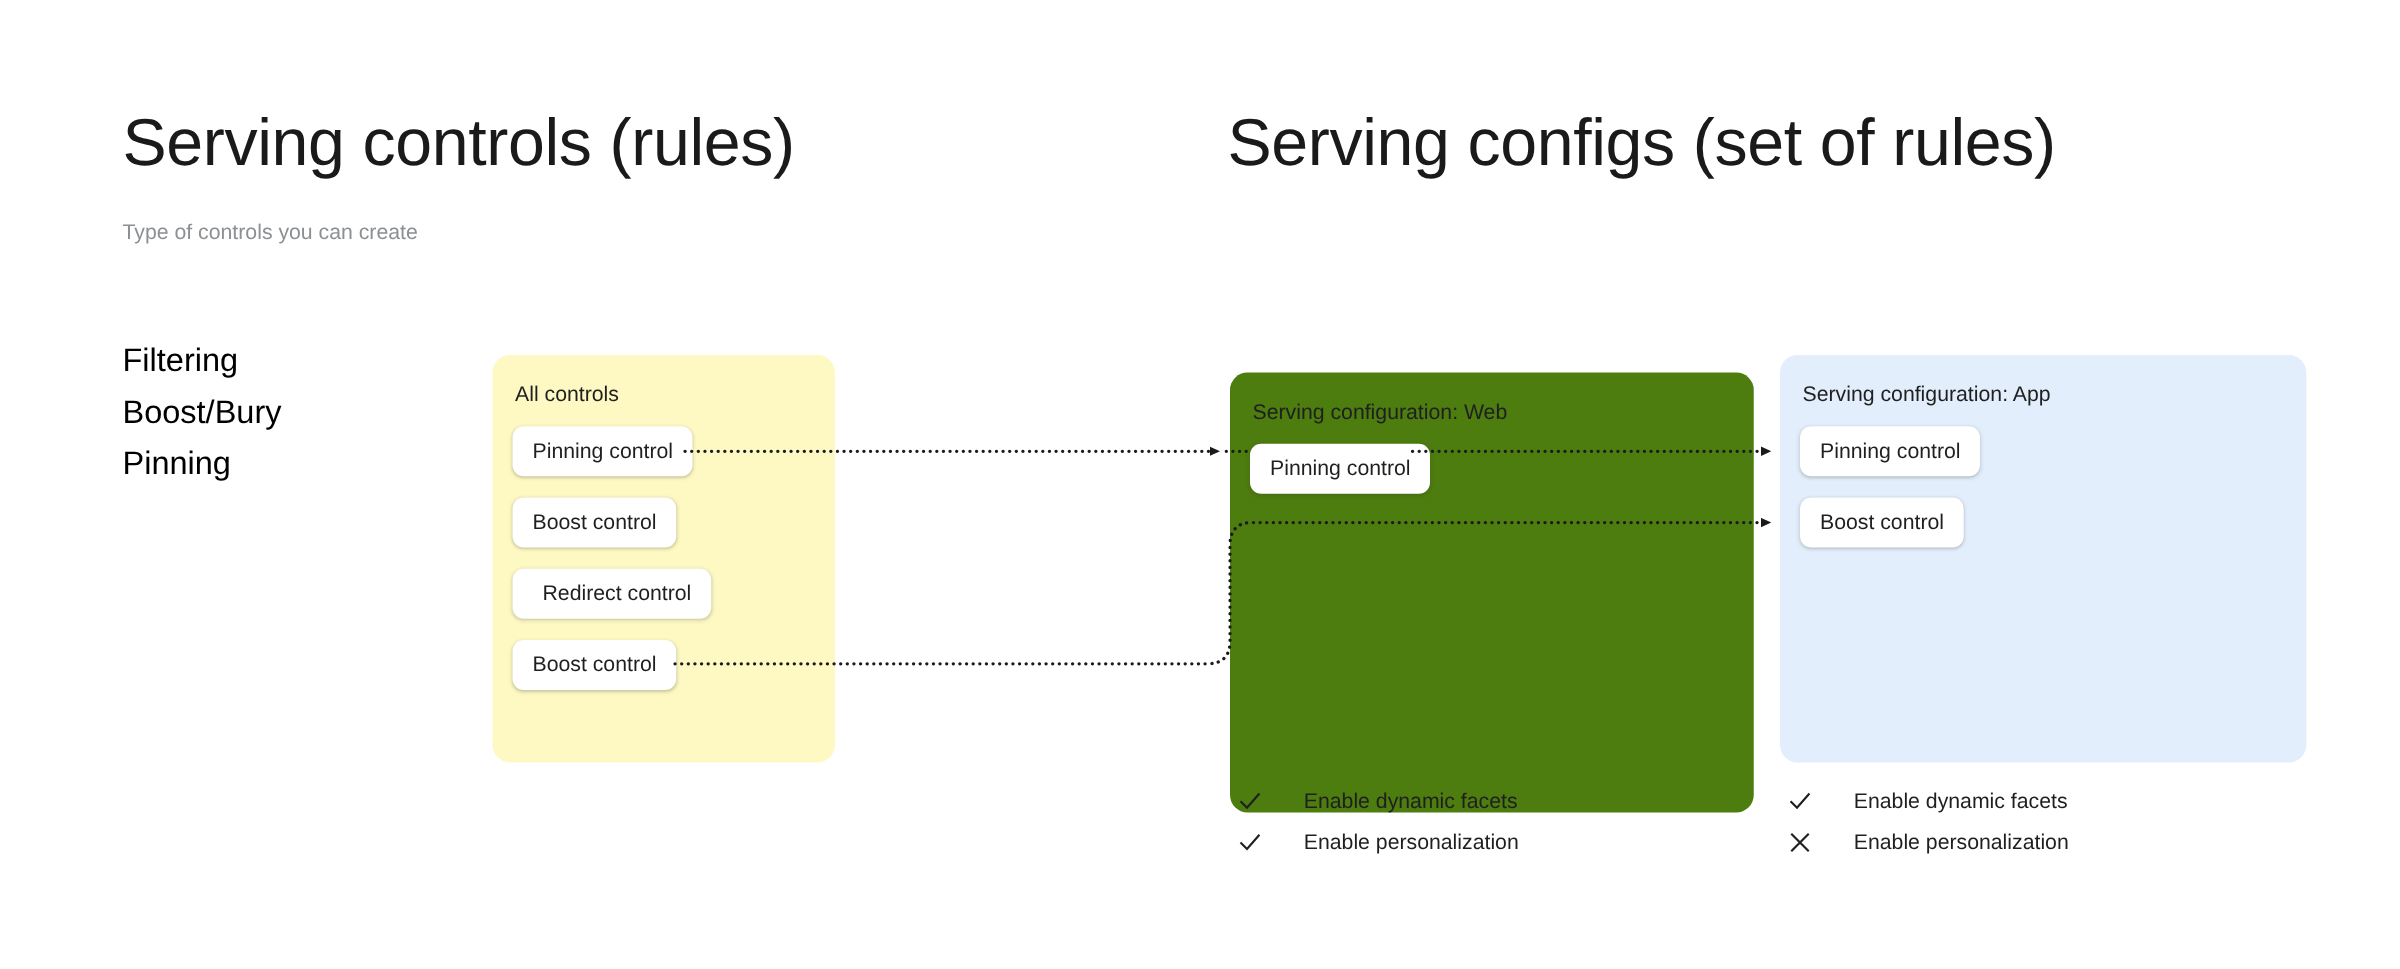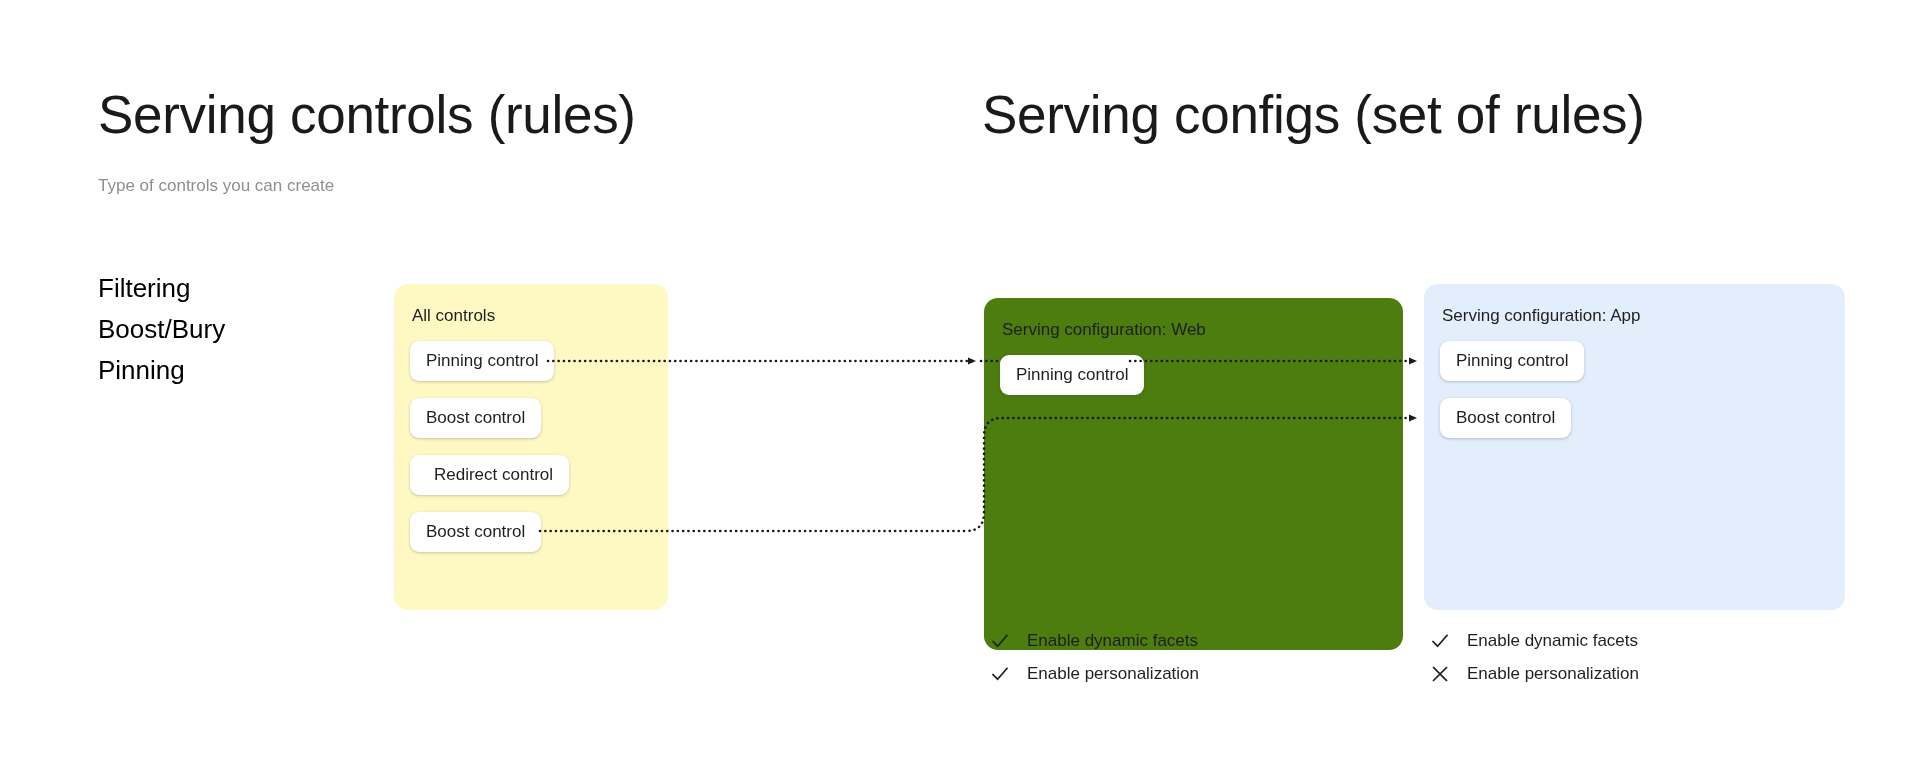--- a/index.html
+++ b/index.html
@@ -139,20 +139,21 @@
     position: absolute;
     width: 420px;
   }
   #features-web { left: 988px; top: 624px; }
   #features-app { left: 1428px; top: 624px; }
 
   .feature-row {
     display: flex;
     align-items: center;
     height: 33px;
+    gap: 16px;
   }
   .feature-icon {
     width: 24px;
     height: 24px;
     flex: 0 0 24px;
     display: flex;
     align-items: center;
     justify-content: center;
     margin-right: 15px;
   }

